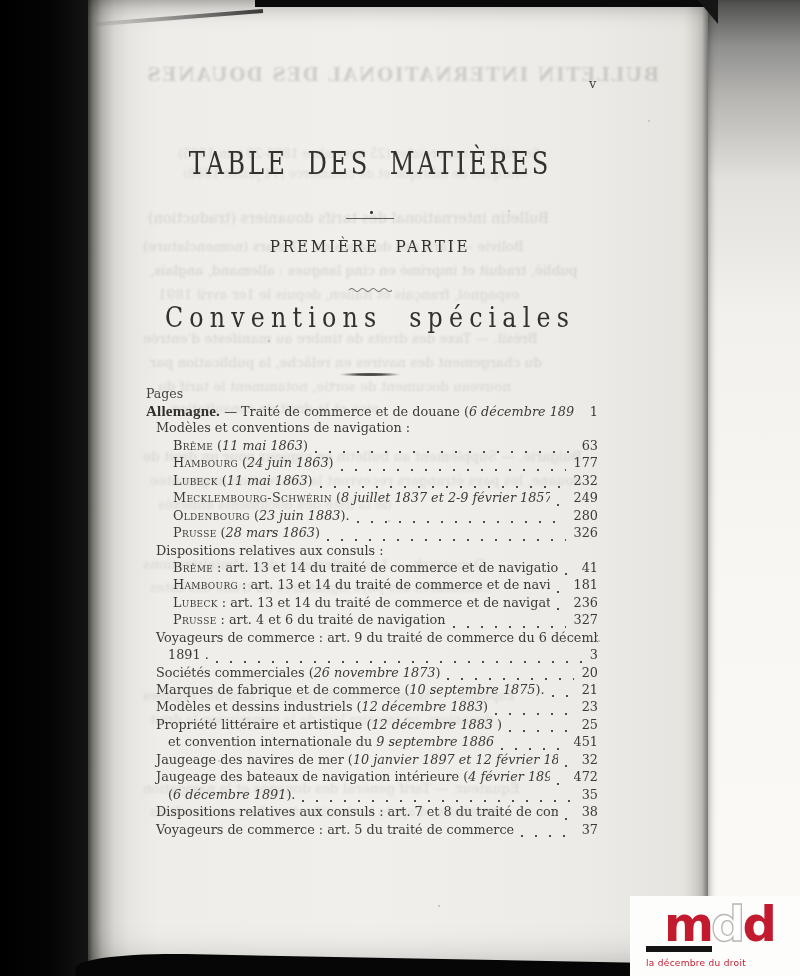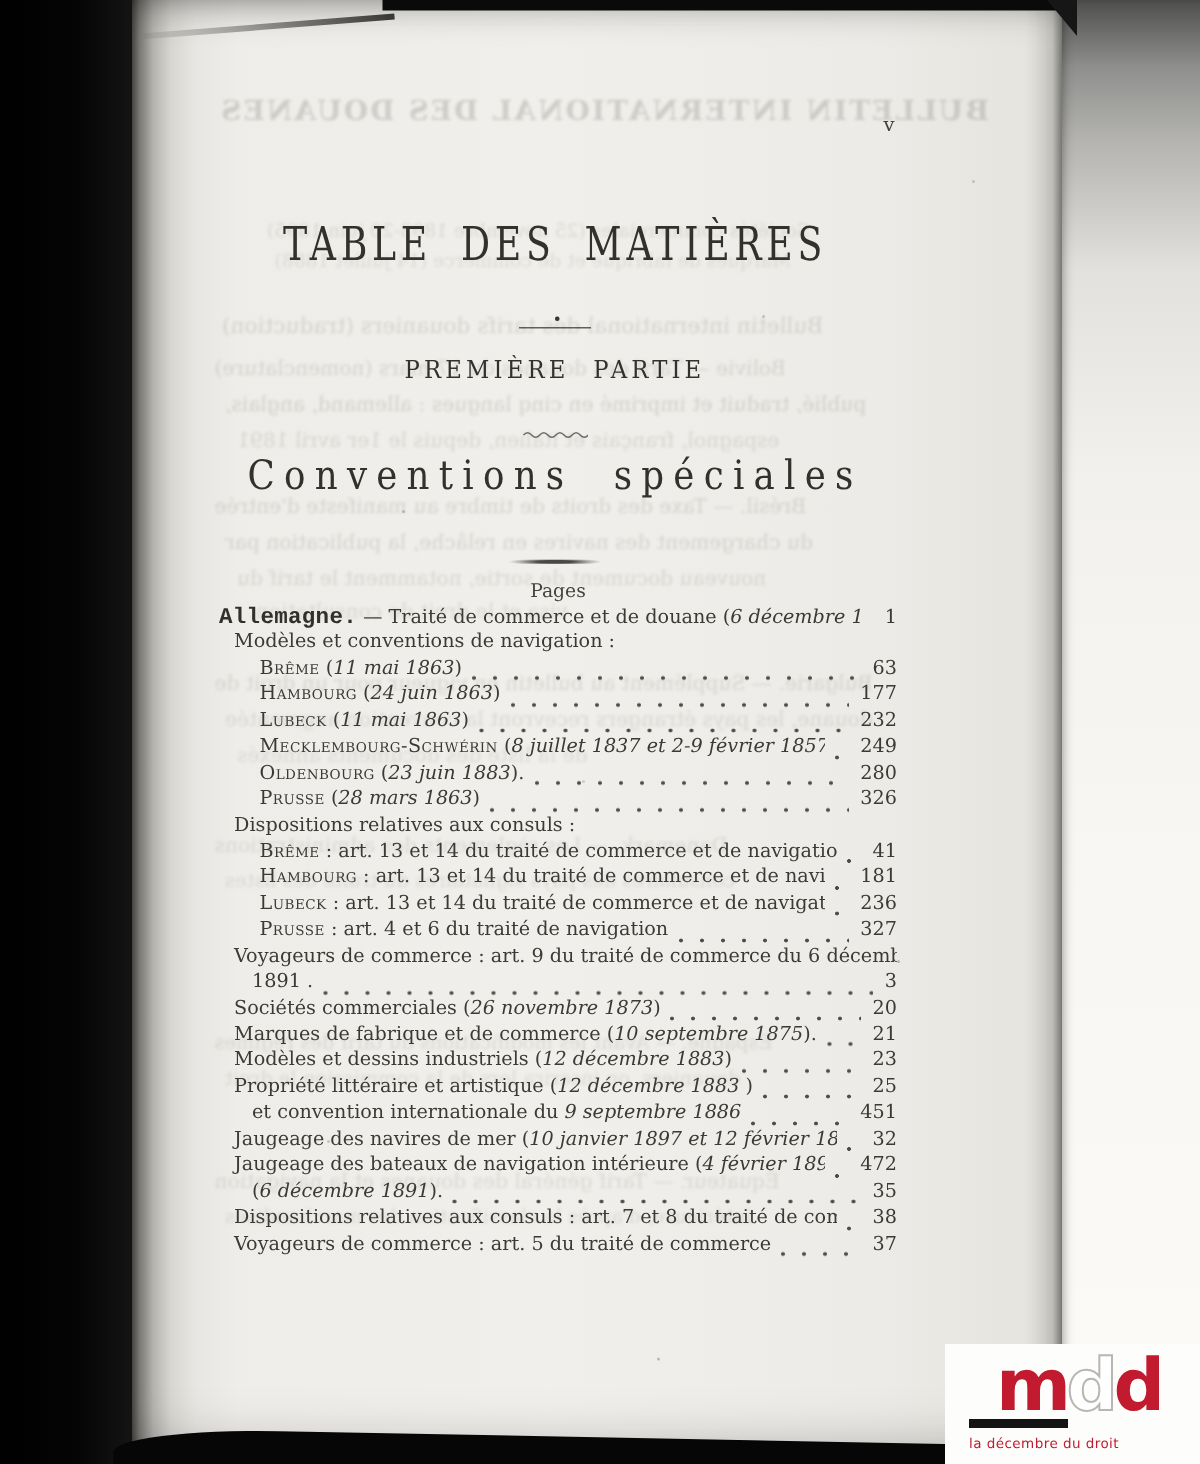--- a/index.html
+++ b/index.html
@@ -55,33 +55,33 @@
   .rule1 i::after{content:"";position:absolute;left:50%;top:-5px;width:2.6px;height:2.6px;
     border-radius:50%;background:#3a3834;}
   .rule2{top:278px;}
   .rule3{top:361px;}
   .rule3 i{display:inline-block;width:78px;height:3px;
     background:radial-gradient(ellipse 50% 100% at center,rgba(45,43,40,.85) 30%,
                rgba(45,43,40,.3) 60%,transparent 80%);}
 
   
   .toc{position:absolute;left:58px;top:386px;width:452px;}
-  .pages-row{text-align:center;font-size:12.5px;height:17px;color:#45433e;}
+  .pages-row{text-align:left;font-size:12.5px;height:17px;color:#45433e;}
   .row{display:flex;align-items:baseline;height:17.45px;font-size:12.8px;white-space:nowrap;}
   .row .lab{flex:0 1 auto;overflow:hidden;}
   .row .num{margin-left:6px;flex:0 0 auto;}
   .row .leader{flex:1 0 10px;height:12px;align-self:flex-end;margin:0 2px 0 6px;
     background-image:radial-gradient(circle at 2px 9px,rgba(62,60,55,.9) 1.05px,rgba(62,60,55,0) 1.5px);
     background-size:14px 12px;background-repeat:repeat-x;}
   .row .spacer{flex:1 0 10px;}
   .row.sub1 .lab{padding-left:10px;}
   .row.sub2 .lab{padding-left:27px;}
   .row.cont .lab{padding-left:22px;text-align:right;}
   .row.just .lab{word-spacing:4.5px;}
-  .pt-b{font-family:Liberation Mono, monospace;font-weight:bold;font-size:15px;
+  .pt-b{font-family:Liberation Serif, serif;font-weight:bold;font-size:15px;
     letter-spacing:.2px;color:#32302b;}
   .pt-i{font-style:italic;}
   .pt-sc{font-variant:small-caps;letter-spacing:.3px;}
 
   .specks{position:absolute;left:0;top:0;width:2px;height:2px;border-radius:50%;
     background:rgba(70,68,60,.35);
     box-shadow:180px 340px 0 rgba(70,68,60,.3),420px 210px 0 rgba(60,58,50,.25),
       510px 640px 0 rgba(70,68,60,.3),130px 760px 0 rgba(70,68,60,.25),
       350px 905px 0 rgba(60,58,50,.3),560px 120px 0 rgba(60,58,50,.22),
       300px 520px 0 rgba(60,58,50,.2);}

